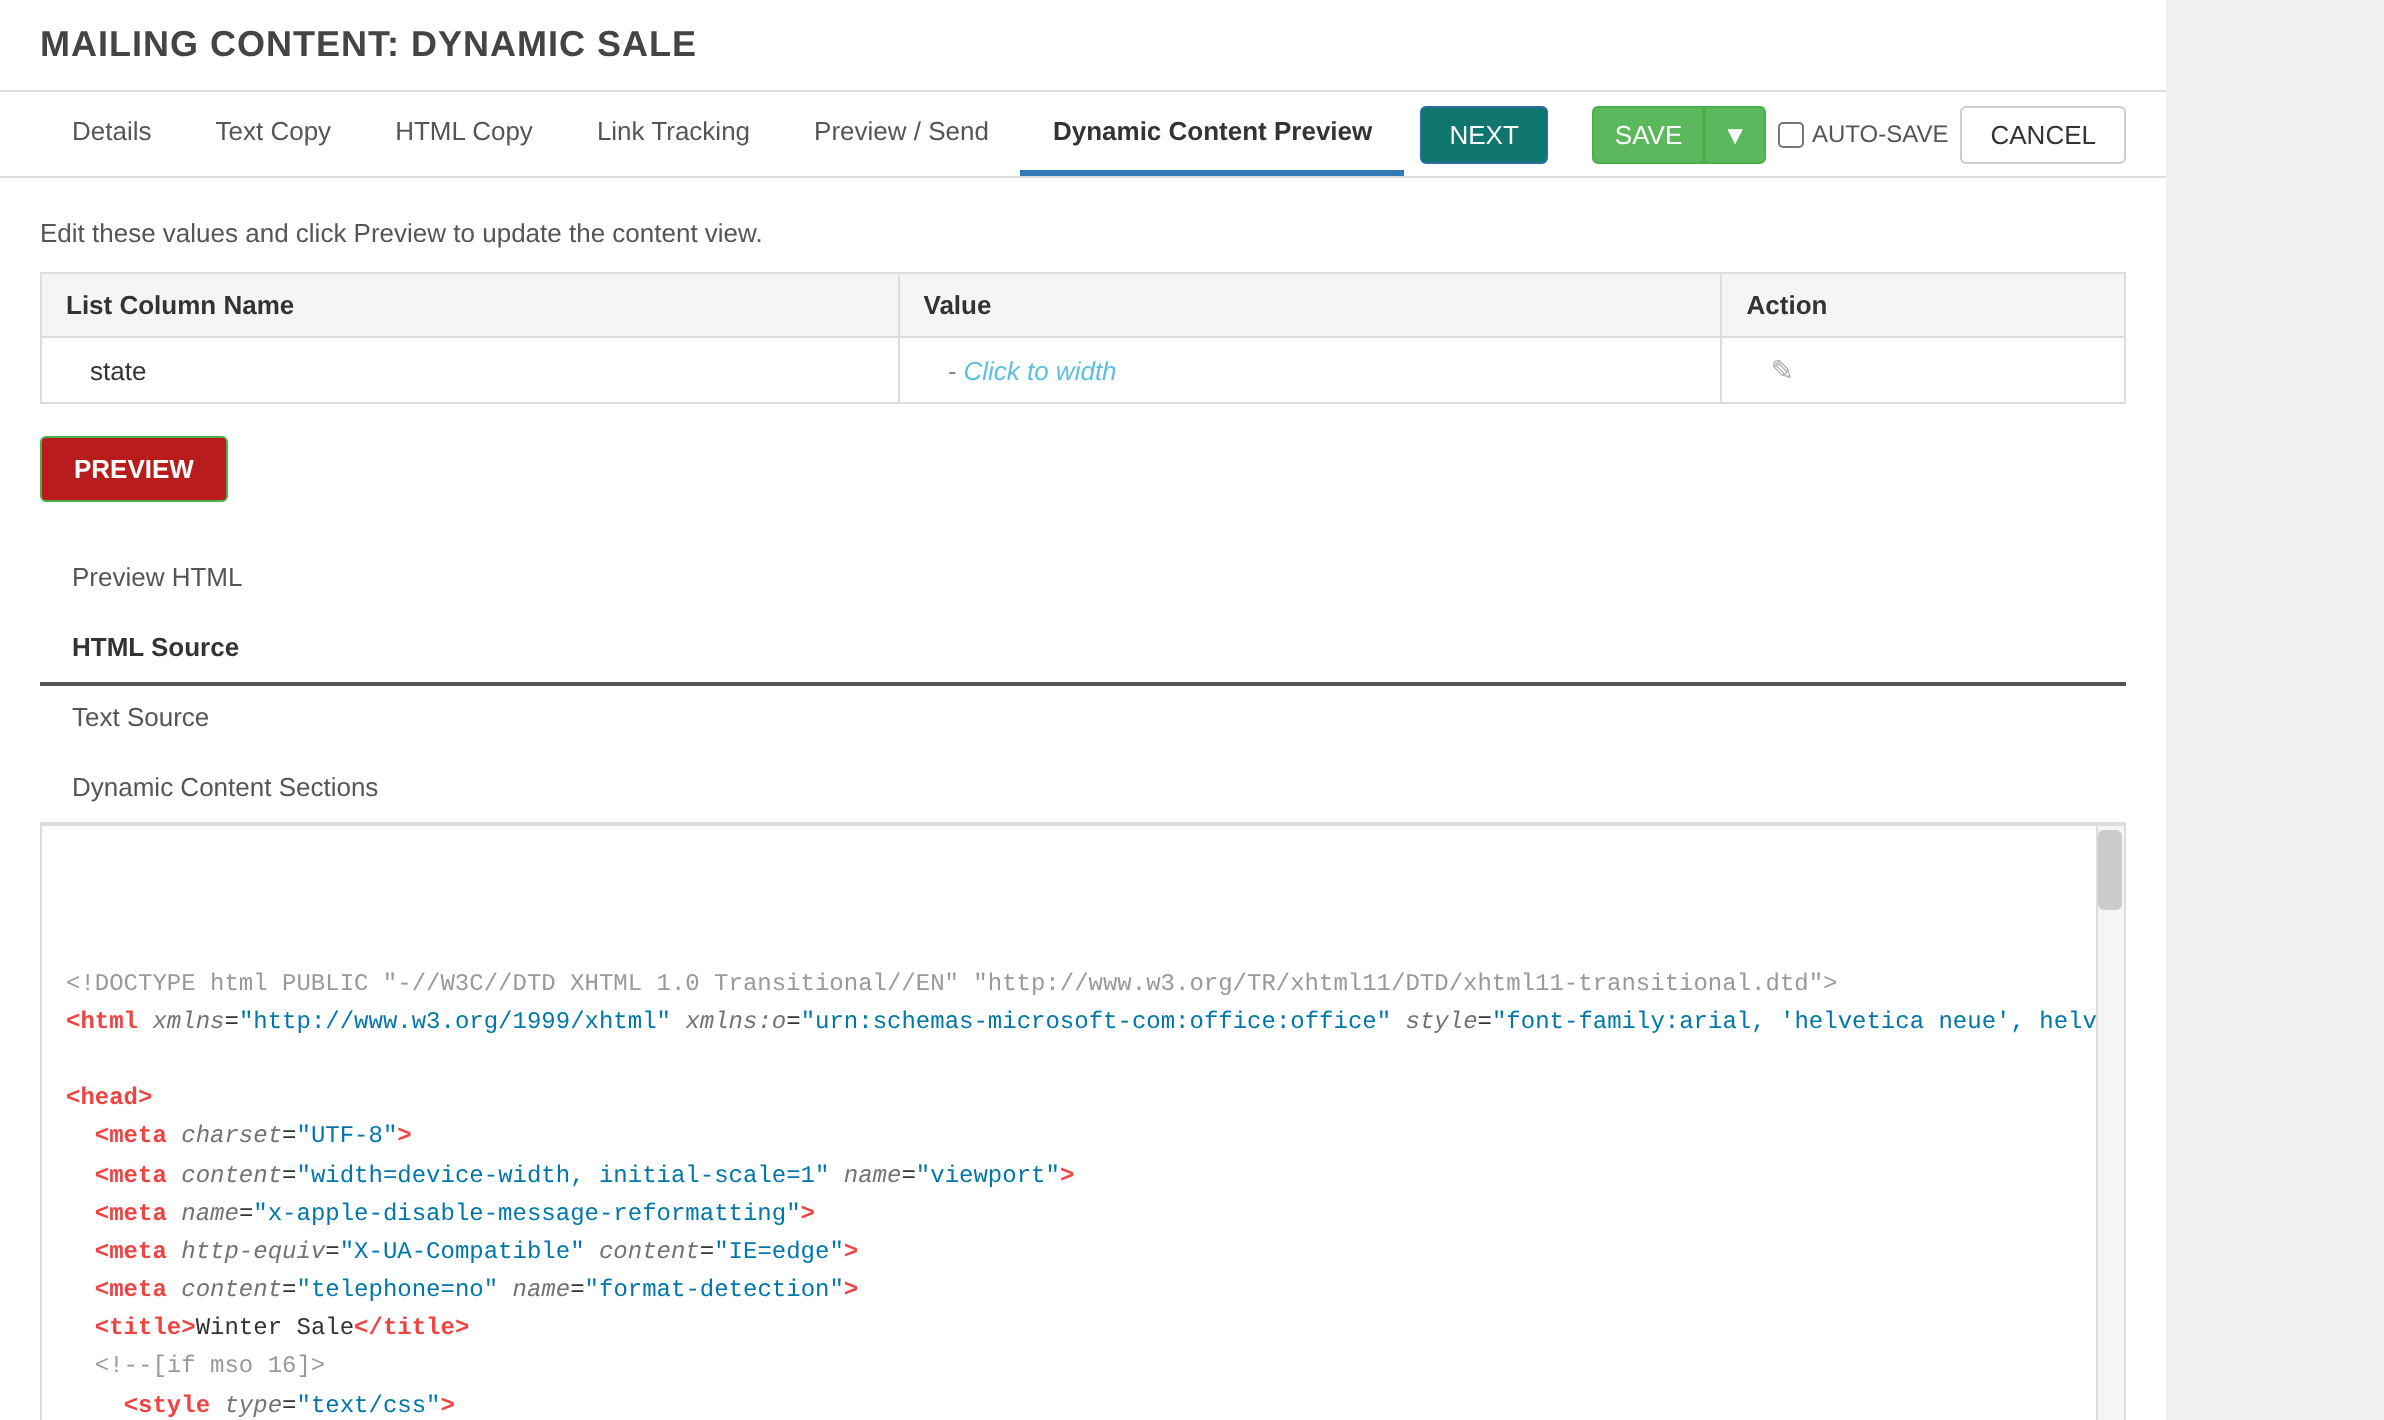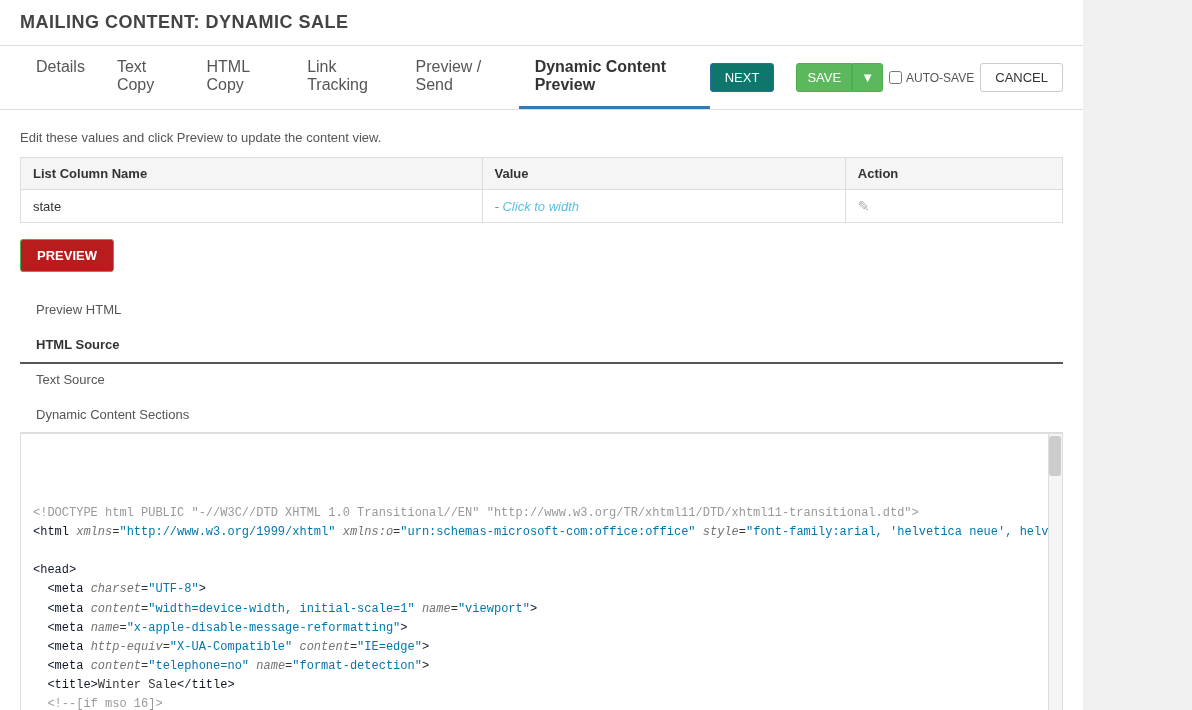--- a/index.html
+++ b/index.html
@@ -7,21 +7,21 @@
 
     .page-wrapper { background: #fff; width: 1083px; min-height: 710px; }
 
     
     .page-header { background: #fff; padding: 12px 20px; border-bottom: 1px solid #ddd; }
     .page-title { font-size: 18px; font-weight: bold; color: #444; letter-spacing: 0.5px; text-transform: uppercase; }
 
     
     .tab-bar { display: flex; align-items: center; padding: 0 20px; background: #fff; border-bottom: 1px solid #ddd; }
     .tab-bar-left { display: flex; flex: 1; }
-    .tab { padding: 12px 16px; cursor: pointer; color: #555; font-size: 16px; border-bottom: 3px solid transparent; text-decoration: none; }
+    .tab { padding: 12px 16px; cursor: pointer; color: #555; font-size: 13px; border-bottom: 3px solid transparent; text-decoration: none; }
     .tab.active { color: #333; border-bottom: 3px solid #337ab7; font-weight: bold; background: #fff; }
     .tab-bar-right { display: flex; align-items: center; gap: 6px; padding: 6px 0; }
 
     
     .btn { padding: 6px 14px; font-size: 13px; border: 1px solid transparent; cursor: pointer; border-radius: 3px; }
     .btn-primary { background: #0f766e; color: #fff; border-color: #2e6da4; }
     .btn-save { background: #5cb85c; color: #fff; border-color: #4cae4c; padding: 6px 10px; margin-left: 16px; }
     .btn-split { background: #5cb85c; color: #fff; border-color: #4cae4c; padding: 6px 8px; border-left: 1px solid #4cae4c; }
     .btn-group { display: flex; }
     .btn-group .btn { border-radius: 0; }
@@ -31,38 +31,38 @@
     .checkbox-autosave { display: flex; align-items: center; gap: 4px; font-size: 12px; color: #555; cursor: pointer; }
     .checkbox-autosave input { margin: 0; }
 
     
     .content-area { padding: 20px; }
     .info-text { color: #555; font-size: 13px; margin-bottom: 12px; }
 
     
     .data-table { width: 100%; border-collapse: collapse; border: 1px solid #f97316; margin-bottom: 16px; }
     .data-table th { background: #f5f5f5; padding: 8px 12px; text-align: left; font-weight: bold; font-size: 13px; border: 1px solid #ddd; color: #333; }
-    .data-table td { padding: 8px 12px; border: 1px solid #ddd; font-size: 13px; }
+    .data-table td { padding: 8px 24px; border: 1px solid #ddd; font-size: 13px; }
     .click-to-edit { color: #888; font-style: italic; }
     .click-to-edit span { color: #5bc0de; }
     .edit-icon { color: #aaa; cursor: pointer; font-size: 14px; }
 
     
     .btn-preview { background: #b91c1c; color: #fff; border: 1px solid #4cae4c; padding: 8px 16px; font-size: 13px; cursor: pointer; border-radius: 3px; font-weight: bold; }
 
     
     .sub-tab-bar { display: flex; border-bottom: 2px solid #ddd; margin-top: 20px; flex-direction: column; }
     .sub-tab { padding: 10px 16px; cursor: pointer; color: #555; font-size: 13px; border-bottom: 2px solid transparent; margin-bottom: -2px; }
     .sub-tab.active { color: #333; border-bottom: 2px solid #555; font-weight: bold; }
 
     
     .code-area { background: #fff; border: 1px solid #ddd; border-top: none; padding: 12px; font-family: 'Courier New', monospace; font-size: 12px; line-height: 1.6; overflow-x: auto; overflow-y: auto; height: 340px; position: relative; color: #333; white-space: pre; }
 
     .code-content { font-family: 'Courier New', Courier, monospace; font-size: 12px; line-height: 1.6; }
-    .code-content .red { color: #0f172a; }
+    .code-content .red { color: #ef4444; font-weight: bold; }
     .code-content .blue { color: #07a; }
     .code-content .green { color: #737373; font-style: italic; }
     .code-content .gray { color: #999; }
 
     .scrollbar-track { position: absolute; right: 0; top: 0; width: 14px; height: 100%; background: #f5f5f5; border-left: 1px solid #ddd; }
     .scrollbar-thumb { position: absolute; right: 1px; top: 2px; width: 12px; height: 40px; background: #ccc; border-radius: 3px; }
   </style>
 </head>
 <body>
 

